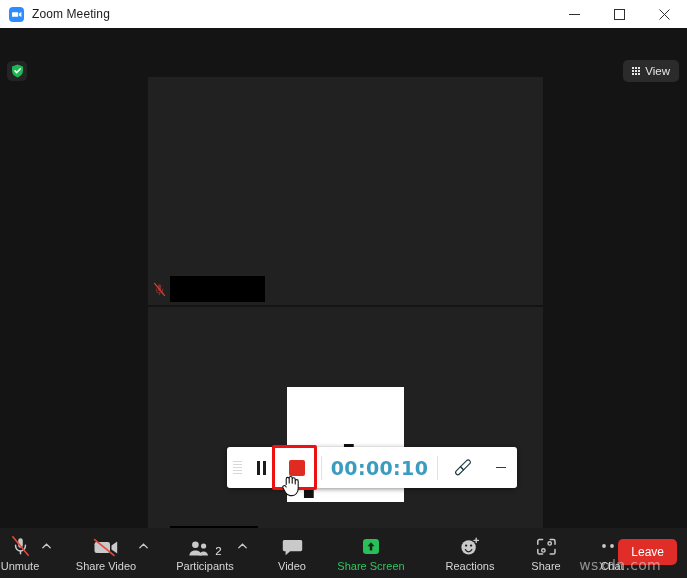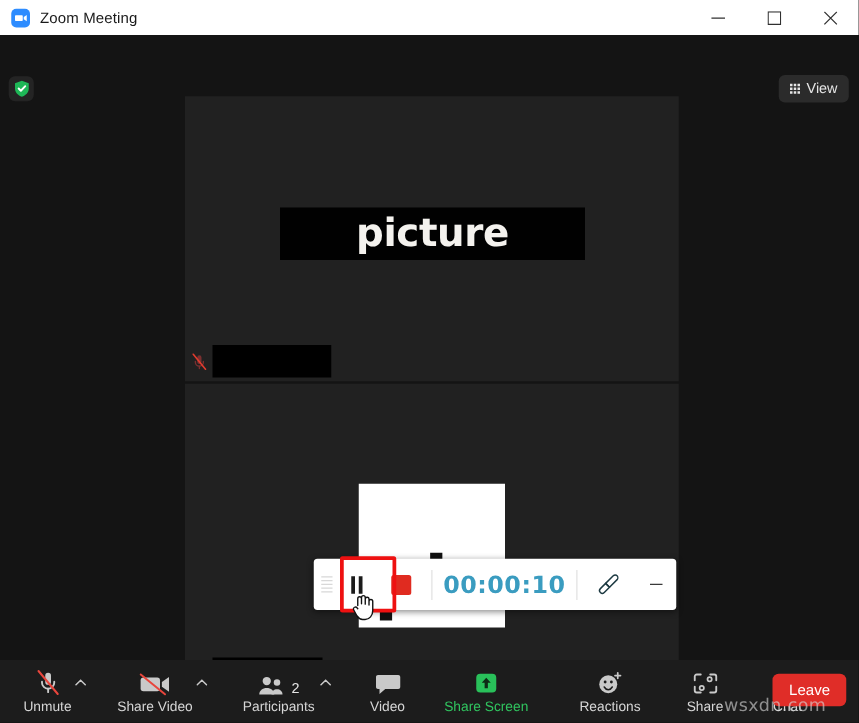--- a/index.html
+++ b/index.html
@@ -93,21 +93,20 @@
     font-size:56px; font-weight:bold; color:#111; white-space:nowrap;
     font-family:"DejaVu Sans", sans-serif; line-height:1;
   }
 
   
   #recording-bar{
     position:absolute; left:227px; top:419px; width:290px; height:41px;
     background:#ffffff; border-radius:3px;
     display:flex; align-items:center;
     box-shadow:0 1px 5px rgba(0,0,0,.45);
-    margin-left:24px;
   }
   #rec-drag-handle{
     width:20px; height:41px; display:flex; align-items:center; justify-content:center;
     cursor:move;
   }
   #rec-drag-handle .lines{ display:flex; flex-direction:column; gap:2px; }
   #rec-drag-handle .lines i{ display:block; width:9px; height:1px; background:#d8d8d8; }
   #rec-pause{
     width:28px; height:41px; display:flex; align-items:center; justify-content:center;
     cursor:pointer;
@@ -221,23 +220,20 @@
         <i></i>
         <i></i>
         <i></i>
         <i></i>
         <i></i>
     </span>
     <span>View</span>
   </div>
 
   <div id="tile-top">
-    <div id="picture-banner">
-      <span>picture</span>
-    </div>
     <div class="name-bar" id="name-bar-top">
       <span class="mic-muted">
         <svg width="13" height="15" viewBox="0 0 13 15">
           <path d="M6.5 2.2a1.7 1.7 0 0 1 1.7 1.7v3.6a1.7 1.7 0 0 1-3.4 0V3.9A1.7 1.7 0 0 1 6.5 2.2z" fill="#7a3030"></path>
           <path d="M3.3 7.1v.6a3.2 3.2 0 0 0 6.4 0v-.6" stroke="#7a3030" stroke-width="1.1" fill="none" stroke-linecap="round"></path>
           <path d="M6.5 10.9v1.9" stroke="#7a3030" stroke-width="1.1" stroke-linecap="round"></path>
           <path d="M1.6 1.4 L11.4 13.4" stroke="#e03b2e" stroke-width="1.3" stroke-linecap="round"></path>
         </svg>
       </span>
       <span class="redacted"></span>
@@ -298,21 +294,21 @@
 
   <div id="mouse-cursor">
     <svg width="20" height="24" viewBox="0 0 20 24">
       <path d="M5.2 10.4V5.0c0-.9.7-1.6 1.5-1.6s1.5.7 1.5 1.6v4.0 M8.2 9.0V4.1c0-.9.7-1.6 1.5-1.6s1.5.7 1.5 1.6v4.9 M11.2 9.3V5.4c0-.9.7-1.6 1.5-1.6s1.5.7 1.5 1.6v4.0 M14.2 10.0V7.2c0-.9.7-1.6 1.5-1.6s1.5.7 1.5 1.6v7.2c0 4.0-2.6 7.2-6.1 7.2h-2.0c-2.1 0-3.4-1.2-4.6-3.0L2.0 14.0c-.5-.8-.2-1.8.6-2.2.7-.4 1.6-.2 2.1.5l.5.7" fill="#ffffff" stroke="#111111" stroke-width="1.1" stroke-linejoin="round" stroke-linecap="round"></path>
     </svg>
   </div>
 </div>
 
 <div id="toolbar">
 
-  <div class="tb-item" style="margin-left:18px;width:40px;">
+  <div class="tb-item" style="width:40px;">
     <span class="tb-icon">
       <svg width="21" height="22" viewBox="0 0 21 22">
         <path d="M10.5 3.2a2.3 2.3 0 0 1 2.3 2.3v5.0a2.3 2.3 0 0 1-4.6 0v-5.0a2.3 2.3 0 0 1 2.3-2.3z" fill="#c9c9c9"></path>
         <path d="M5.6 10.3v.8a4.9 4.9 0 0 0 9.8 0v-.8" stroke="#c9c9c9" stroke-width="1.5" fill="none" stroke-linecap="round"></path>
         <path d="M10.5 16.0v2.7" stroke="#c9c9c9" stroke-width="1.5" stroke-linecap="round"></path>
         <path d="M2.8 1.8 L18.2 20.2" stroke="#e8453c" stroke-width="1.6" stroke-linecap="round"></path>
       </svg>
     </span>
     <span class="tb-label">Unmute</span>
   </div>

